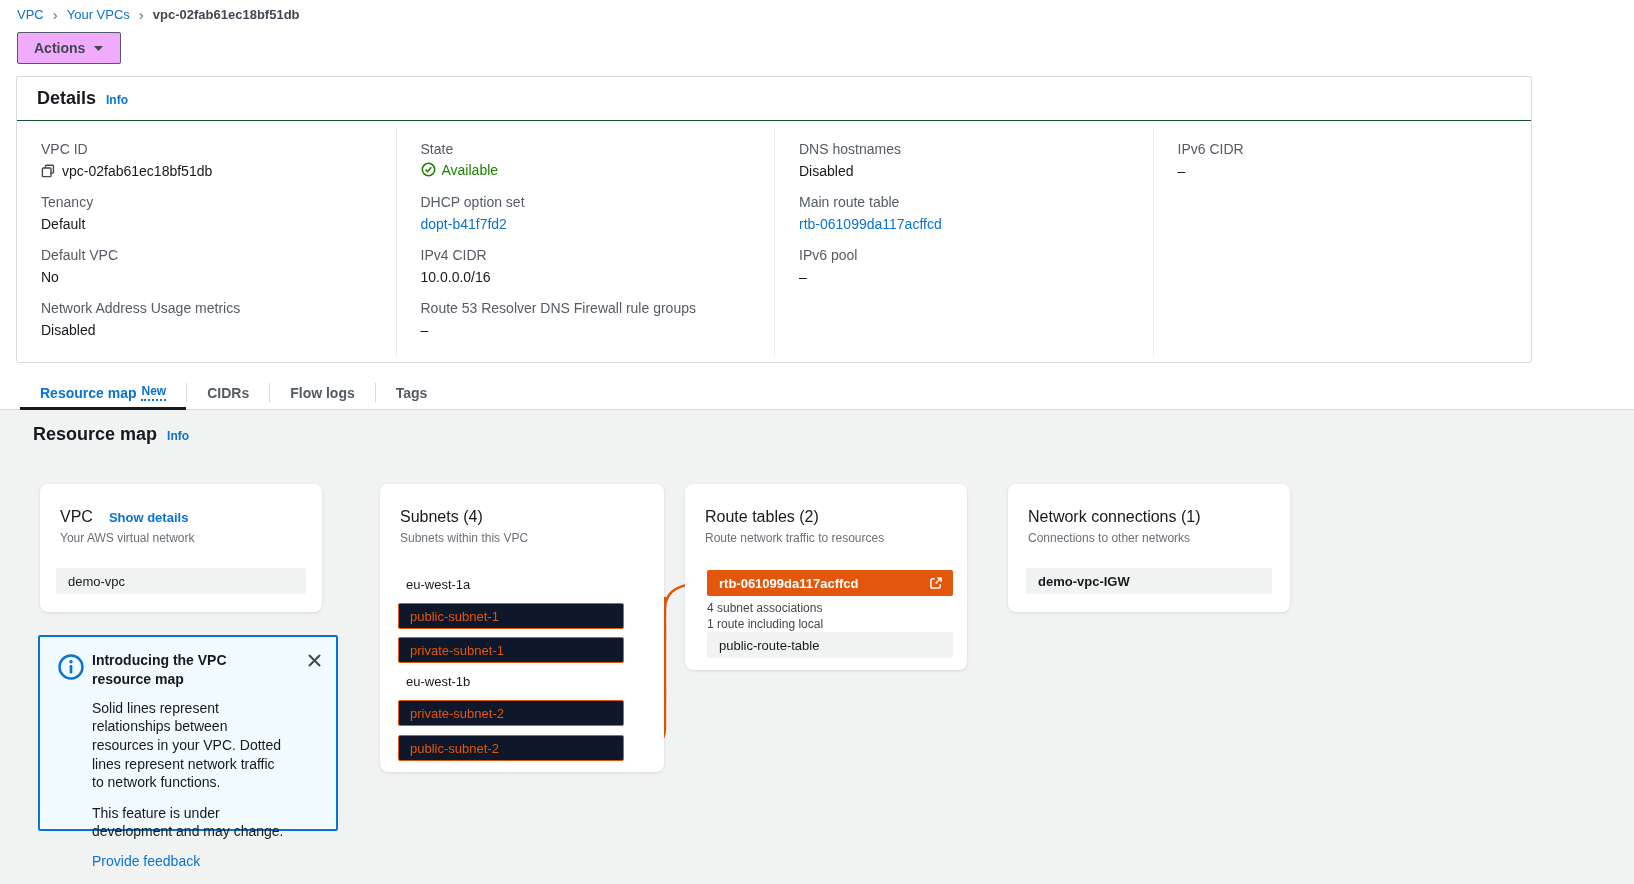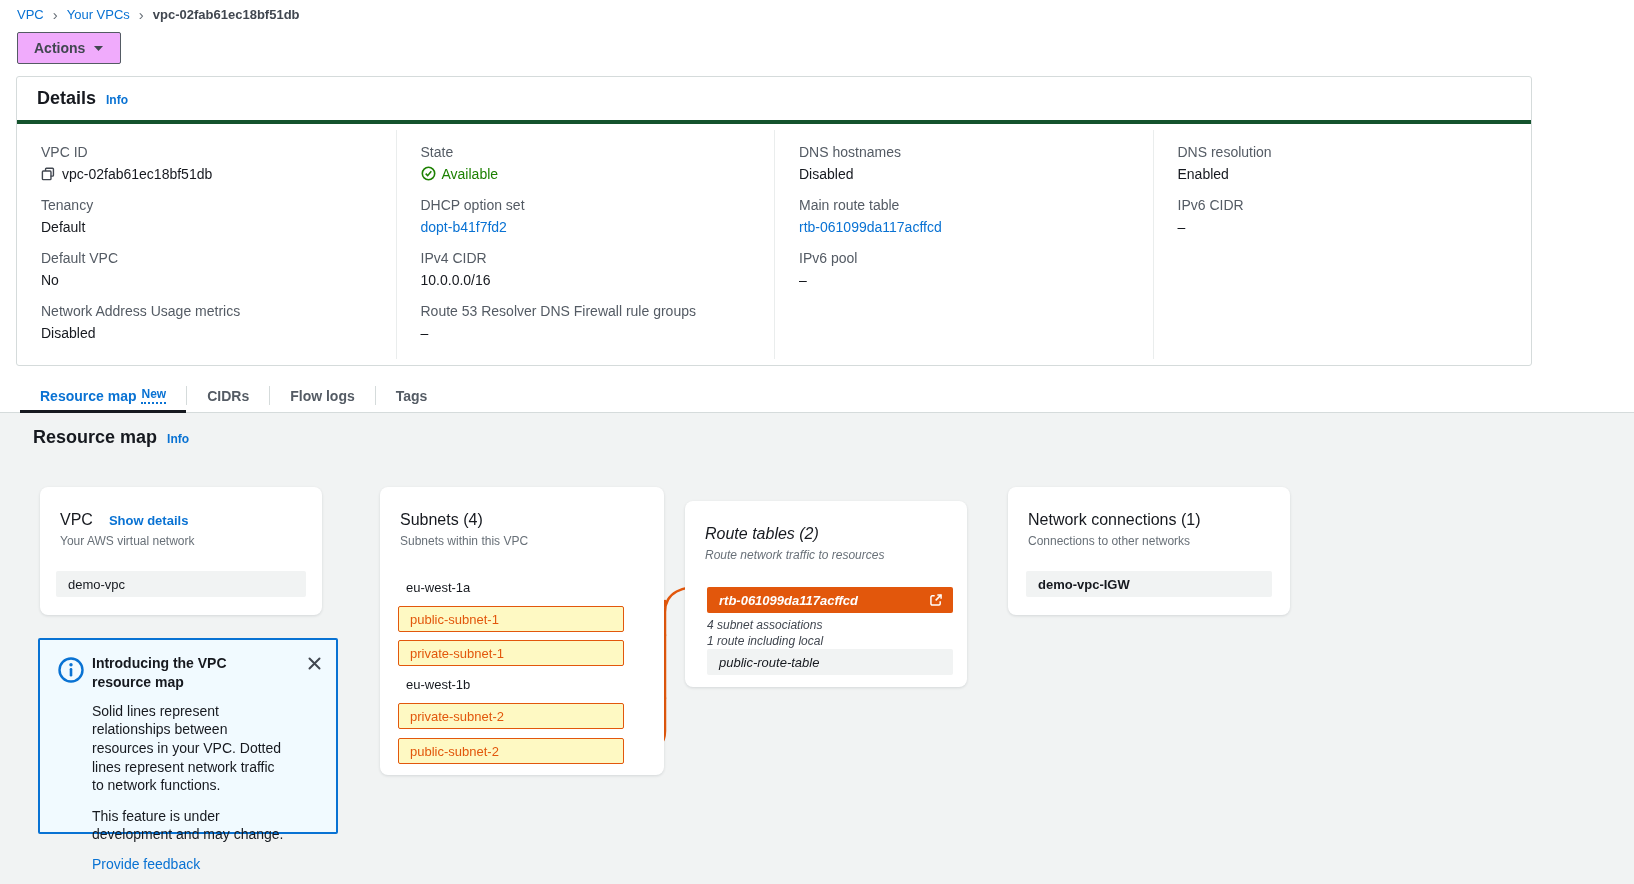--- a/index.html
+++ b/index.html
@@ -22,31 +22,31 @@
   .page-title { font-size:24px; font-weight:400; color:#16191f; }
   .actions-btn {
     background:#f0abfc; border:1px solid #545b64; border-radius:2px; color:#414750;
     font-weight:700; font-size:14px; padding:7px 16px; display:flex; align-items:center; gap:8px; cursor:pointer;
     font-family:inherit;
   }
   .actions-btn svg { display:block; }
 
   
   .details-card { margin:0 102px 0 16px; background:#fff; border:1px solid #d5dbdb; border-radius:3px; }
-  .details-head { padding:11px 20px; border-bottom:4px solid #14532d; display:flex; align-items:baseline; gap:10px; }
+  .details-head { padding:11px 20px; border-bottom:1px solid #14532d; display:flex; align-items:baseline; gap:10px; }
   .details-title { font-size:18px; font-weight:700; }
   .details-body { display:grid; grid-template-columns:1fr 1fr 1fr 1fr; padding:6px 0; }
   .details-col { padding:14px 24px; }
   .details-col + .details-col { border-left:1px solid #eaeded; }
   .field { margin-bottom:15px; }
   .field:last-child { margin-bottom:4px; }
   .field-label { color:#545b64; font-size:14px; margin-bottom:5px; }
   .field-value { font-size:14px; color:#16191f; display:flex; align-items:center; gap:7px; min-height:17px; }
   .copy-btn { background:none; border:none; cursor:pointer; display:flex; align-items:center; padding:0; }
-  .green { color:#1d8102; display:flex; align-items:center; gap:6px; }
+  .green { color:#1d8102; display:flex; align-items:flex-start; gap:6px; }
 
   
   .tabs { margin-top:13px; border-bottom:1px solid #d5dbdb; display:flex; align-items:stretch; padding-left:20px; height:34px; }
   .tab { display:flex; align-items:center; gap:5px; padding:0 20px; font-size:14px; font-weight:700; color:#545b64; position:relative; cursor:pointer; }
   .tab.active { color:#0972d3; }
   .tab.active::after { content:""; position:absolute; left:0; right:0; bottom:-1px; height:3px; background:#16191f; }
   .tab-divider { width:1px; background:#d5dbdb; margin:7px 0; }
   .new-badge { font-size:12px; font-weight:700; color:#0972d3; border-bottom:2px dotted #0972d3; padding-bottom:1px; }
 
   
@@ -57,21 +57,21 @@
   .map-card { position:absolute; background:#fff; border-radius:8px; box-shadow:0 1px 3px rgba(0,28,36,.12); padding:24px 20px 0 20px; }
   .card-title-row { display:flex; align-items:baseline; gap:16px; }
   .card-title { font-size:16px; font-weight:400; color:#16191f; }
   .card-link { font-size:13px; font-weight:700; color:#0972d3; }
   .card-sub { font-size:12px; color:#687078; margin-top:5px; }
 
   .gray-item { position:absolute; background:#f1f3f3; border-radius:2px; font-size:13px; color:#16191f;
                display:flex; align-items:center; padding:0 12px; height:26px; cursor:pointer; }
 
   .az-label { position:absolute; left:26px; font-size:13px; color:#16191f; }
-  .subnet-box { position:absolute; left:18px; width:226px; height:26px; background:#fef9c3;
+  .subnet-box { position:absolute; left:18px; width:226px; height:26px; background:#0f172a;
                 border:1.5px solid #e2570c; border-radius:2px; color:#e2570c; font-size:13px;
                 display:flex; align-items:center; padding:0 11px; cursor:pointer; }
 
   .rtb-selected { position:absolute; left:22px; top:86px; width:246px; height:26px; background:#e2570c;
                   color:#fff; font-weight:700; font-size:13px; display:flex; align-items:center;
                   justify-content:space-between; padding:0 10px 0 12px; border-radius:2px; cursor:pointer; }
   .rtb-stats { position:absolute; left:22px; top:117px; font-size:12px; color:#414750; line-height:1.32; }
 
   .connector-svg { position:absolute; left:0; top:0; pointer-events:none; }
 
@@ -193,26 +193,20 @@
       <div class="field">
         <div class="field-label">IPv6 pool</div>
         <div class="field-value">
             <span>–</span>
           </div>
       </div>
     </div>
 
     <div class="details-col">
       <div class="field">
-        <div class="field-label">DNS resolution</div>
-        <div class="field-value">
-            <span>Enabled</span>
-          </div>
-      </div>
-      <div class="field">
         <div class="field-label">IPv6 CIDR</div>
         <div class="field-value">
             <span>–</span>
           </div>
       </div>
     </div>
 
   </div>
 </section>
 
@@ -262,21 +256,21 @@
     <div class="card-title">Subnets (4)</div>
     <div class="card-sub">Subnets within this VPC</div>
     <div class="az-label" style="top:93px;">eu-west-1a</div>
     <div class="subnet-box" style="top:119px;">public-subnet-1</div>
     <div class="subnet-box" style="top:153px;">private-subnet-1</div>
     <div class="az-label" style="top:190px;">eu-west-1b</div>
     <div class="subnet-box" style="top:216px;">private-subnet-2</div>
     <div class="subnet-box" style="top:251px;">public-subnet-2</div>
   </div>
 
-  <div class="map-card" style="left:685px; top:88px; width:282px; height:186px;font-style:italic;">
+  <div class="map-card" style="left:685px; top:74px; width:282px; height:186px;">
     <div class="card-title">Route tables (2)</div>
     <div class="card-sub">Route network traffic to resources</div>
     <div class="rtb-selected">
       <span>rtb-061099da117acffcd</span>
       <svg width="14" height="14" viewBox="0 0 16 16" fill="none" stroke="#ffffff" stroke-width="1.7">
           <path d="M6.5 3.2H3.6A1.4 1.4 0 0 0 2.2 4.6v7.8a1.4 1.4 0 0 0 1.4 1.4h7.8a1.4 1.4 0 0 0 1.4-1.4V9.5"></path>
           <path d="M9.5 2.2h4.3v4.3"></path>
           <path d="M13.6 2.4L7.6 8.4"></path>
         </svg>
     </div>

